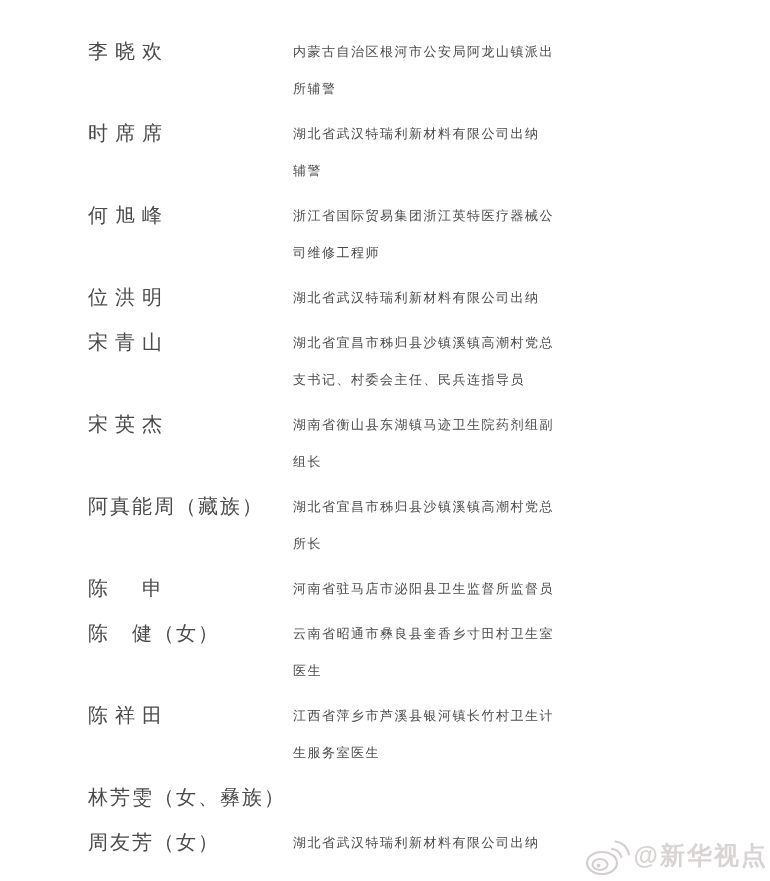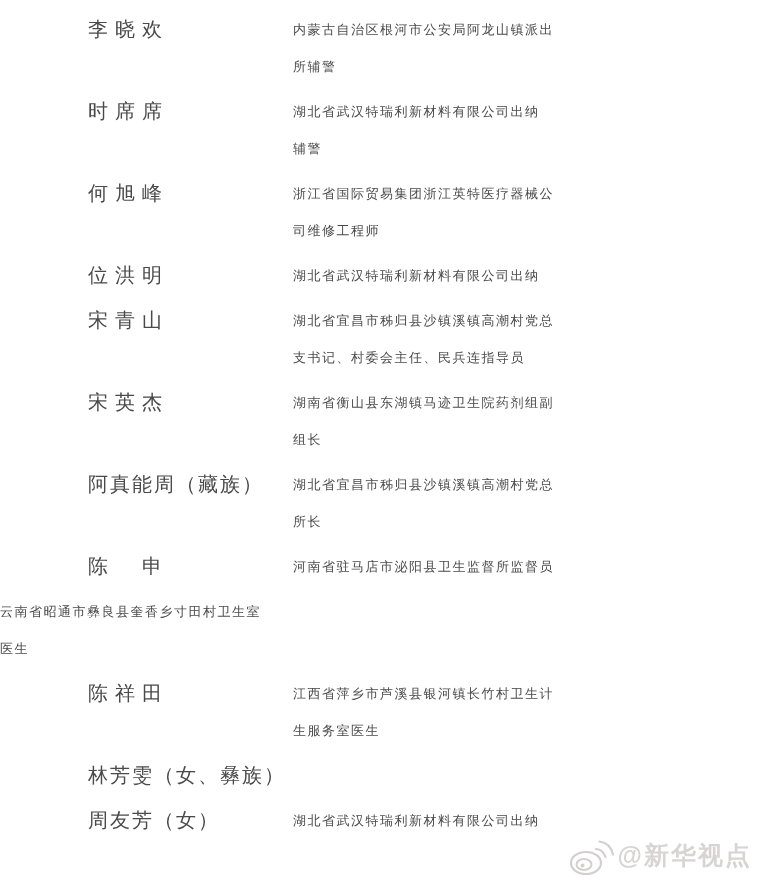--- a/index.html
+++ b/index.html
@@ -10,21 +10,22 @@
   .page {
     position: relative;
     width: 770px;
     height: 881px;
     background: #ffffff;
     overflow: hidden;
     font-family: "Liberation Serif", "DejaVu Serif", serif;
     color: #4a4a4a;
   }
   .rows {
-    padding-top: 11px;
+    padding-top: 3px;
+    margin-top: 30px;
   }
   .row {
     display: flex;
     align-items: flex-start;
     margin-bottom: 8px;
   }
   .name {
     margin-left: 88px;
     width: 205px;
     flex: 0 0 205px;
@@ -35,21 +36,21 @@
   .name.wide  { letter-spacing: 7px; }
   .name.tight { letter-spacing: 2px; }
   .org {
     font-size: 13px;
     line-height: 37px;
     letter-spacing: 1.5px;
     white-space: pre;
   }
   .watermark {
     position: absolute;
-    right: 18px;
+    right: 2px;
     bottom: 4px;
     display: flex;
     align-items: center;
     gap: 2px;
     pointer-events: none;
   }
   .watermark .wm-text {
     font-size: 25px;
     font-weight: bold;
     letter-spacing: 2px;
@@ -103,20 +104,21 @@
     <div class="org">湖北省宜昌市秭归县沙镇溪镇高潮村党总
 所长</div>
   </div>
 
   <div class="row">
     <div class="name wide">陈　申</div>
     <div class="org">河南省驻马店市泌阳县卫生监督所监督员</div>
   </div>
 
   <div class="row">
+    <div class="name tight">陈　健（女）</div>
     <div class="org">云南省昭通市彝良县奎香乡寸田村卫生室
 医生</div>
   </div>
 
   <div class="row">
     <div class="name wide">陈祥田</div>
     <div class="org">江西省萍乡市芦溪县银河镇长竹村卫生计
 生服务室医生</div>
   </div>
 

